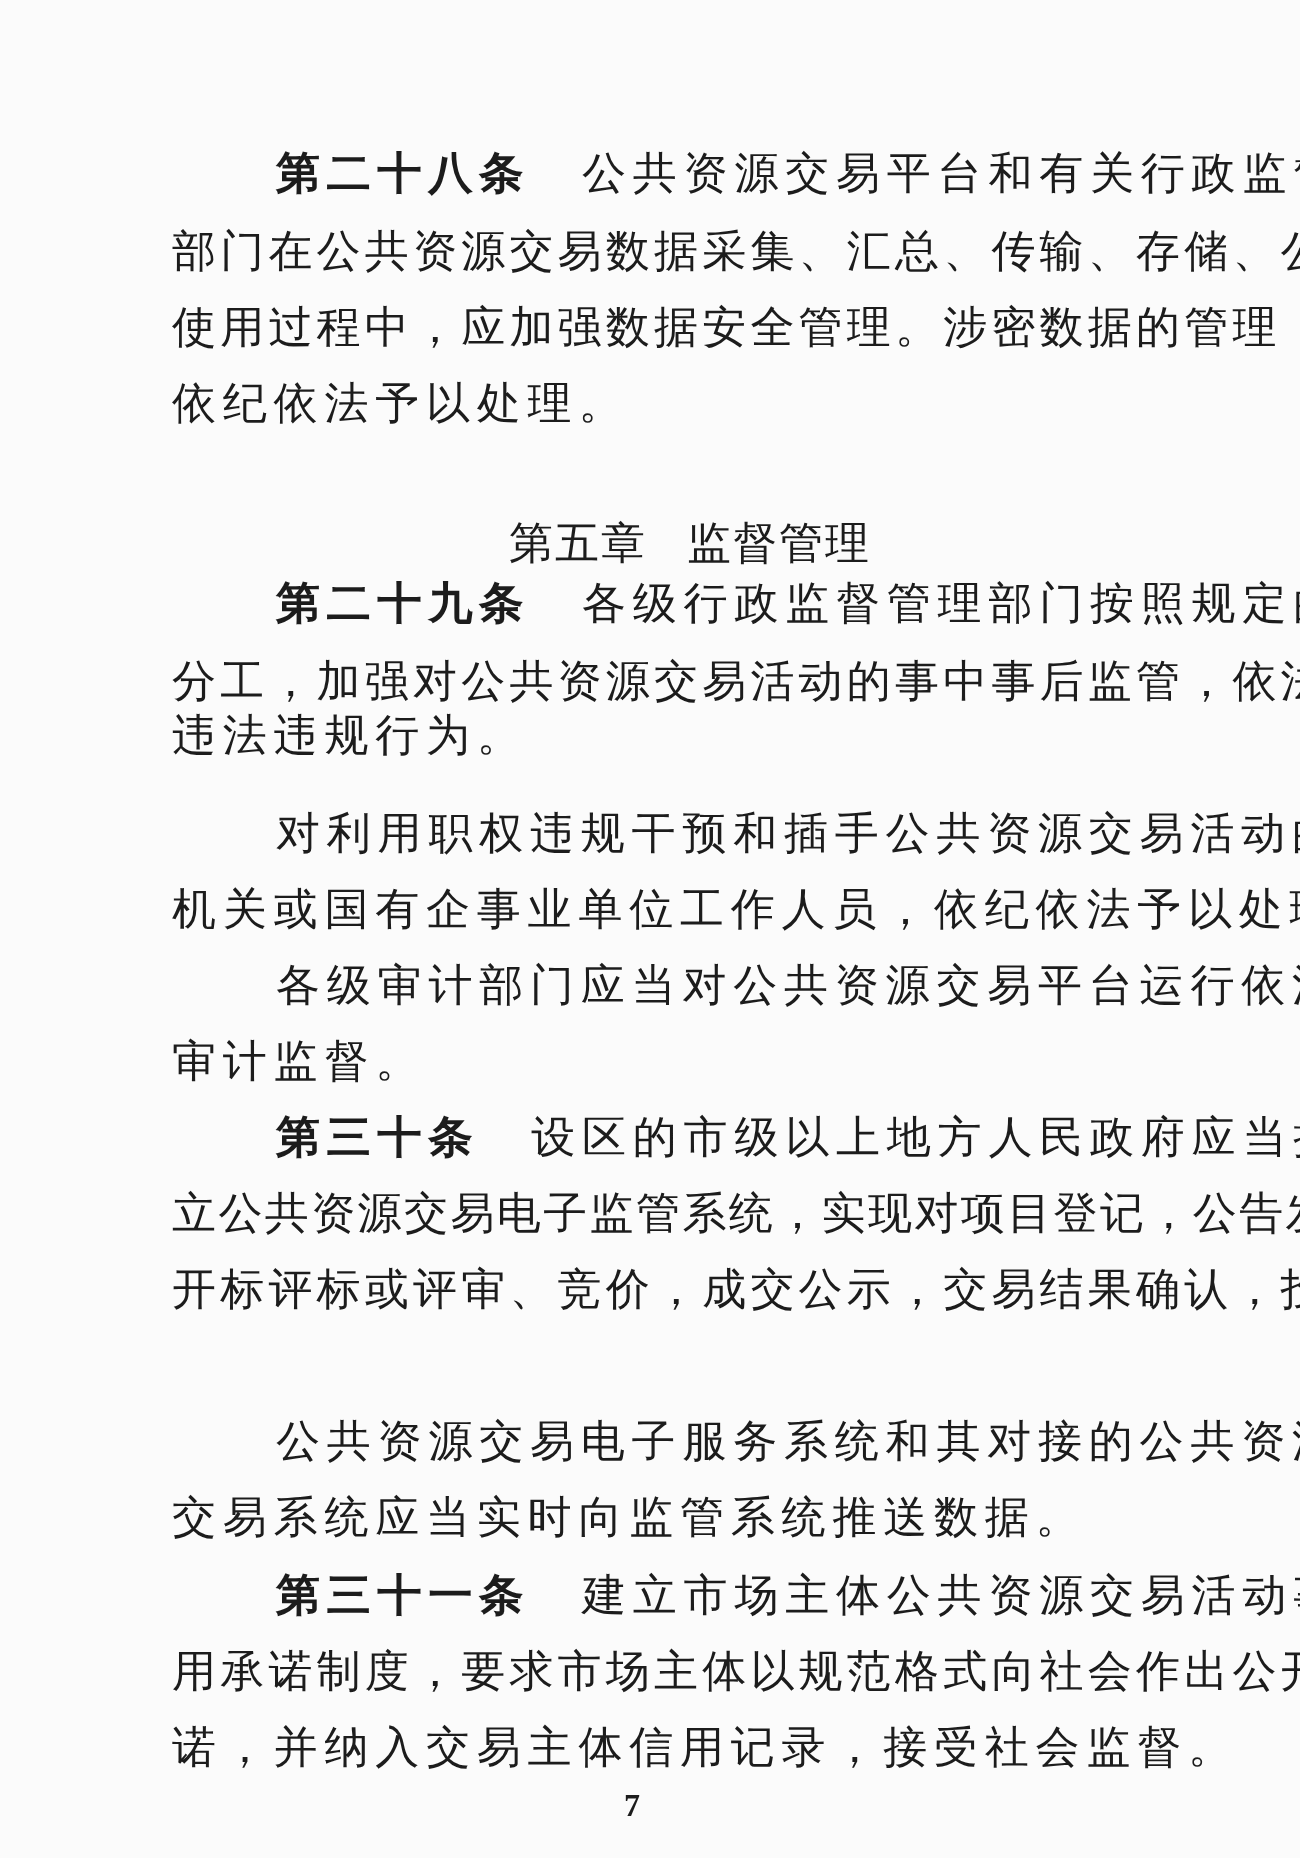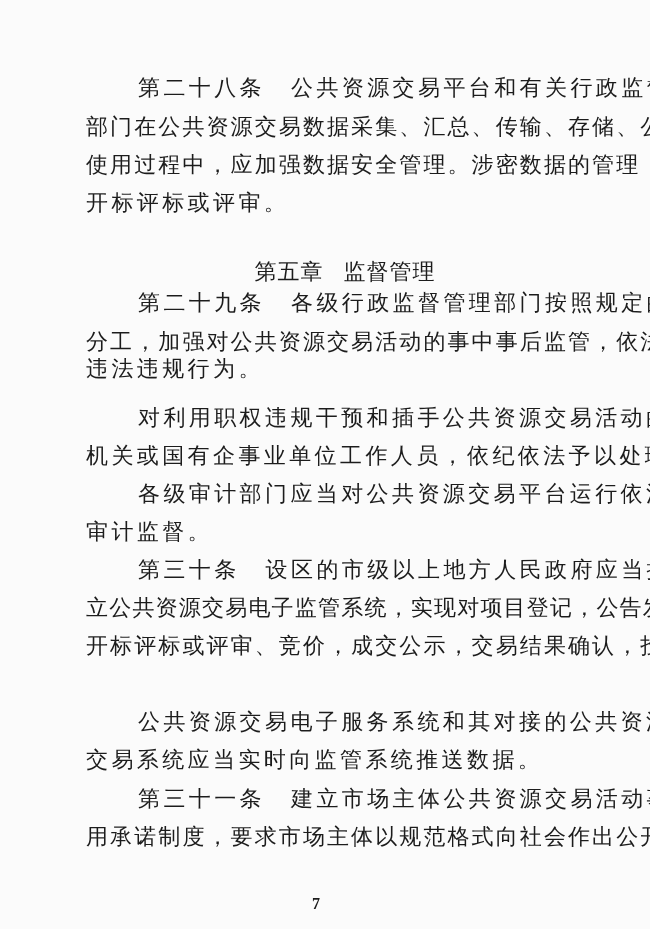--- a/index.html
+++ b/index.html
@@ -17,21 +17,21 @@
     left: 86px;
     width: 462px;
     font-size: 22px;
     line-height: 26px;
     white-space: nowrap;
     letter-spacing: 3.4px;
     font-family: "DejaVu Sans", sans-serif;
     font-weight: normal;
   }
   .indent { padding-left: 52px; box-sizing: border-box; }
-  .art { font-weight: normal; letter-spacing: 3.4px; }
+  .art { font-weight: bold; letter-spacing: 3.4px; }
   .gap { display: inline-block; width: 26px; }
   .chapter {
     position: absolute;
     left: 0; width: 650px;
     text-align: center;
     top: 257px;
     font-size: 22px;
     font-weight: normal;
     font-family: "DejaVu Sans", sans-serif;
     letter-spacing: 1px;
@@ -49,21 +49,21 @@
 </head>
 <body>
 
 <div class="page">
 
   <div class="line indent" style="top:75px">
     <span class="art">第二十八条</span><span class="gap"></span><span>公共资源交易平台和有关行政监督管理</span>
   </div>
   <div class="line" style="top:114px; letter-spacing:2.1px">部门在公共资源交易数据采集、汇总、传输、存储、公开、</div>
   <div class="line" style="top:152px; letter-spacing:2.1px">使用过程中，应加强数据安全管理。涉密数据的管理，按照</div>
-  <div class="line" style="top:190px">开标评标或评审。</div>
+  <div class="line" style="top:190px">依纪依法予以处理。</div>
 
   <div class="chapter">
     <span>第五章</span><span class="sep"></span><span>监督管理</span>
   </div>
 
   <div class="line indent" style="top:290px">
     <span class="art">第二十九条</span><span class="gap"></span><span>各级行政监督管理部门按照规定的职责</span>
   </div>
   <div class="line" style="top:329px; letter-spacing:2.1px">分工，加强对公共资源交易活动的事中事后监管，依法查处</div>
   <div class="line" style="top:356px">违法违规行为。</div>
@@ -80,15 +80,16 @@
   <div class="line" style="top:595px; letter-spacing:1.2px">立公共资源交易电子监管系统，实现对项目登记，公告发布，</div>
   <div class="line" style="top:633px; letter-spacing:2.1px">开标评标或评审、竞价，成交公示，交易结果确认，投诉举</div>
 
   <div class="line indent" style="top:709px">公共资源交易电子服务系统和其对接的公共资源电子</div>
   <div class="line" style="top:747px">交易系统应当实时向监管系统推送数据。</div>
 
   <div class="line indent" style="top:786px">
     <span class="art">第三十一条</span><span class="gap"></span><span>建立市场主体公共资源交易活动事前信</span>
   </div>
   <div class="line" style="top:824px; letter-spacing:2.1px">用承诺制度，要求市场主体以规范格式向社会作出公开承</div>
+  <div class="line" style="top:862px">诺，并纳入交易主体信用记录，接受社会监督。</div>
 
   <div class="pagenum" style="top:895px">7</div>
 </div>
 
 </body></html>

